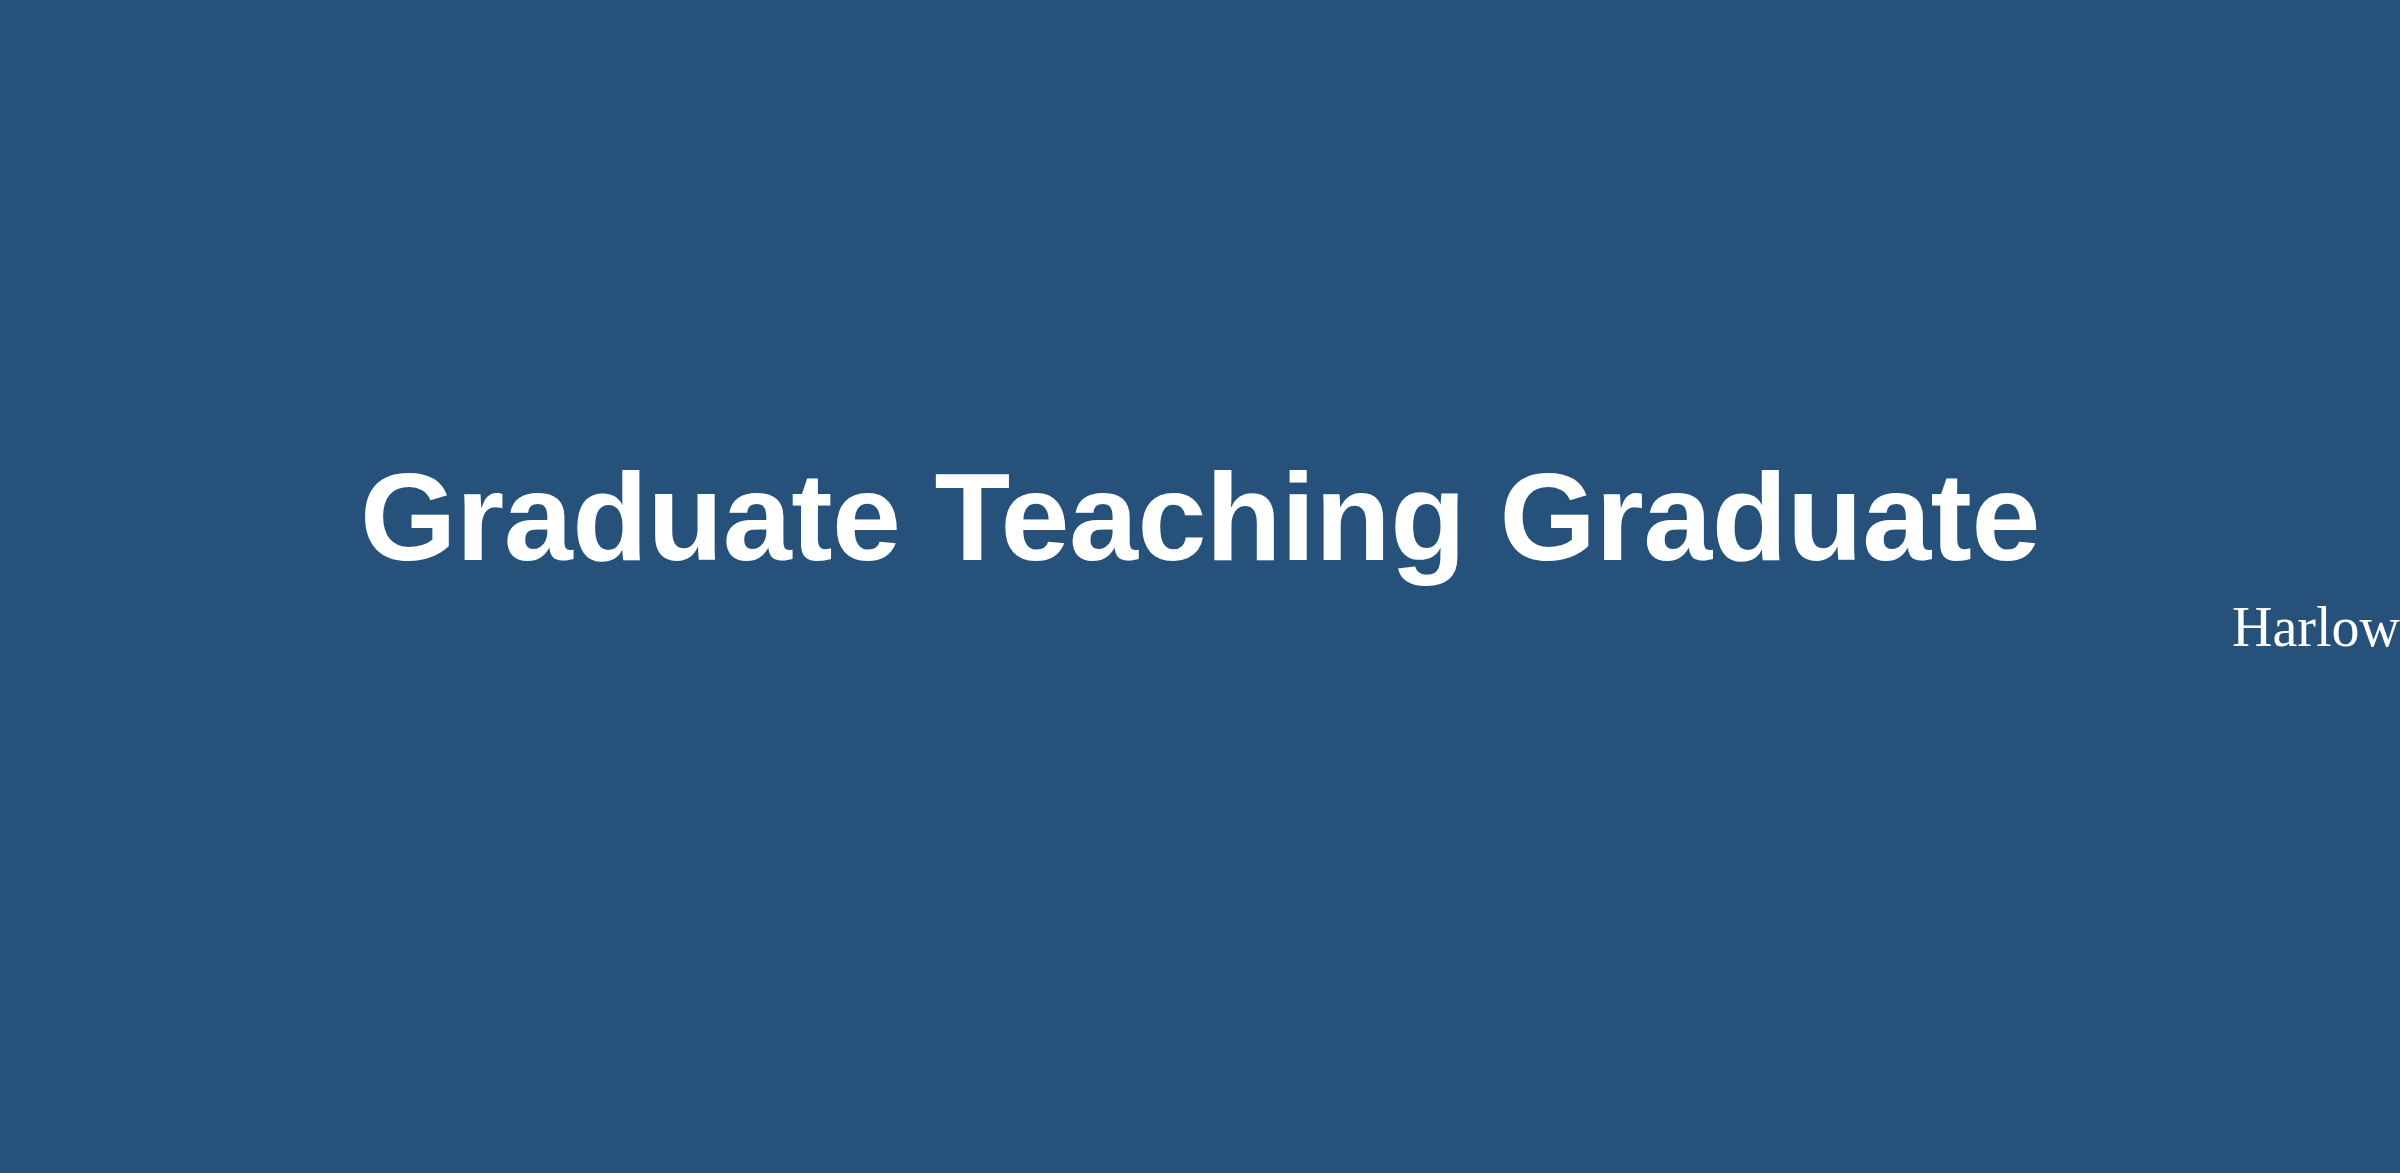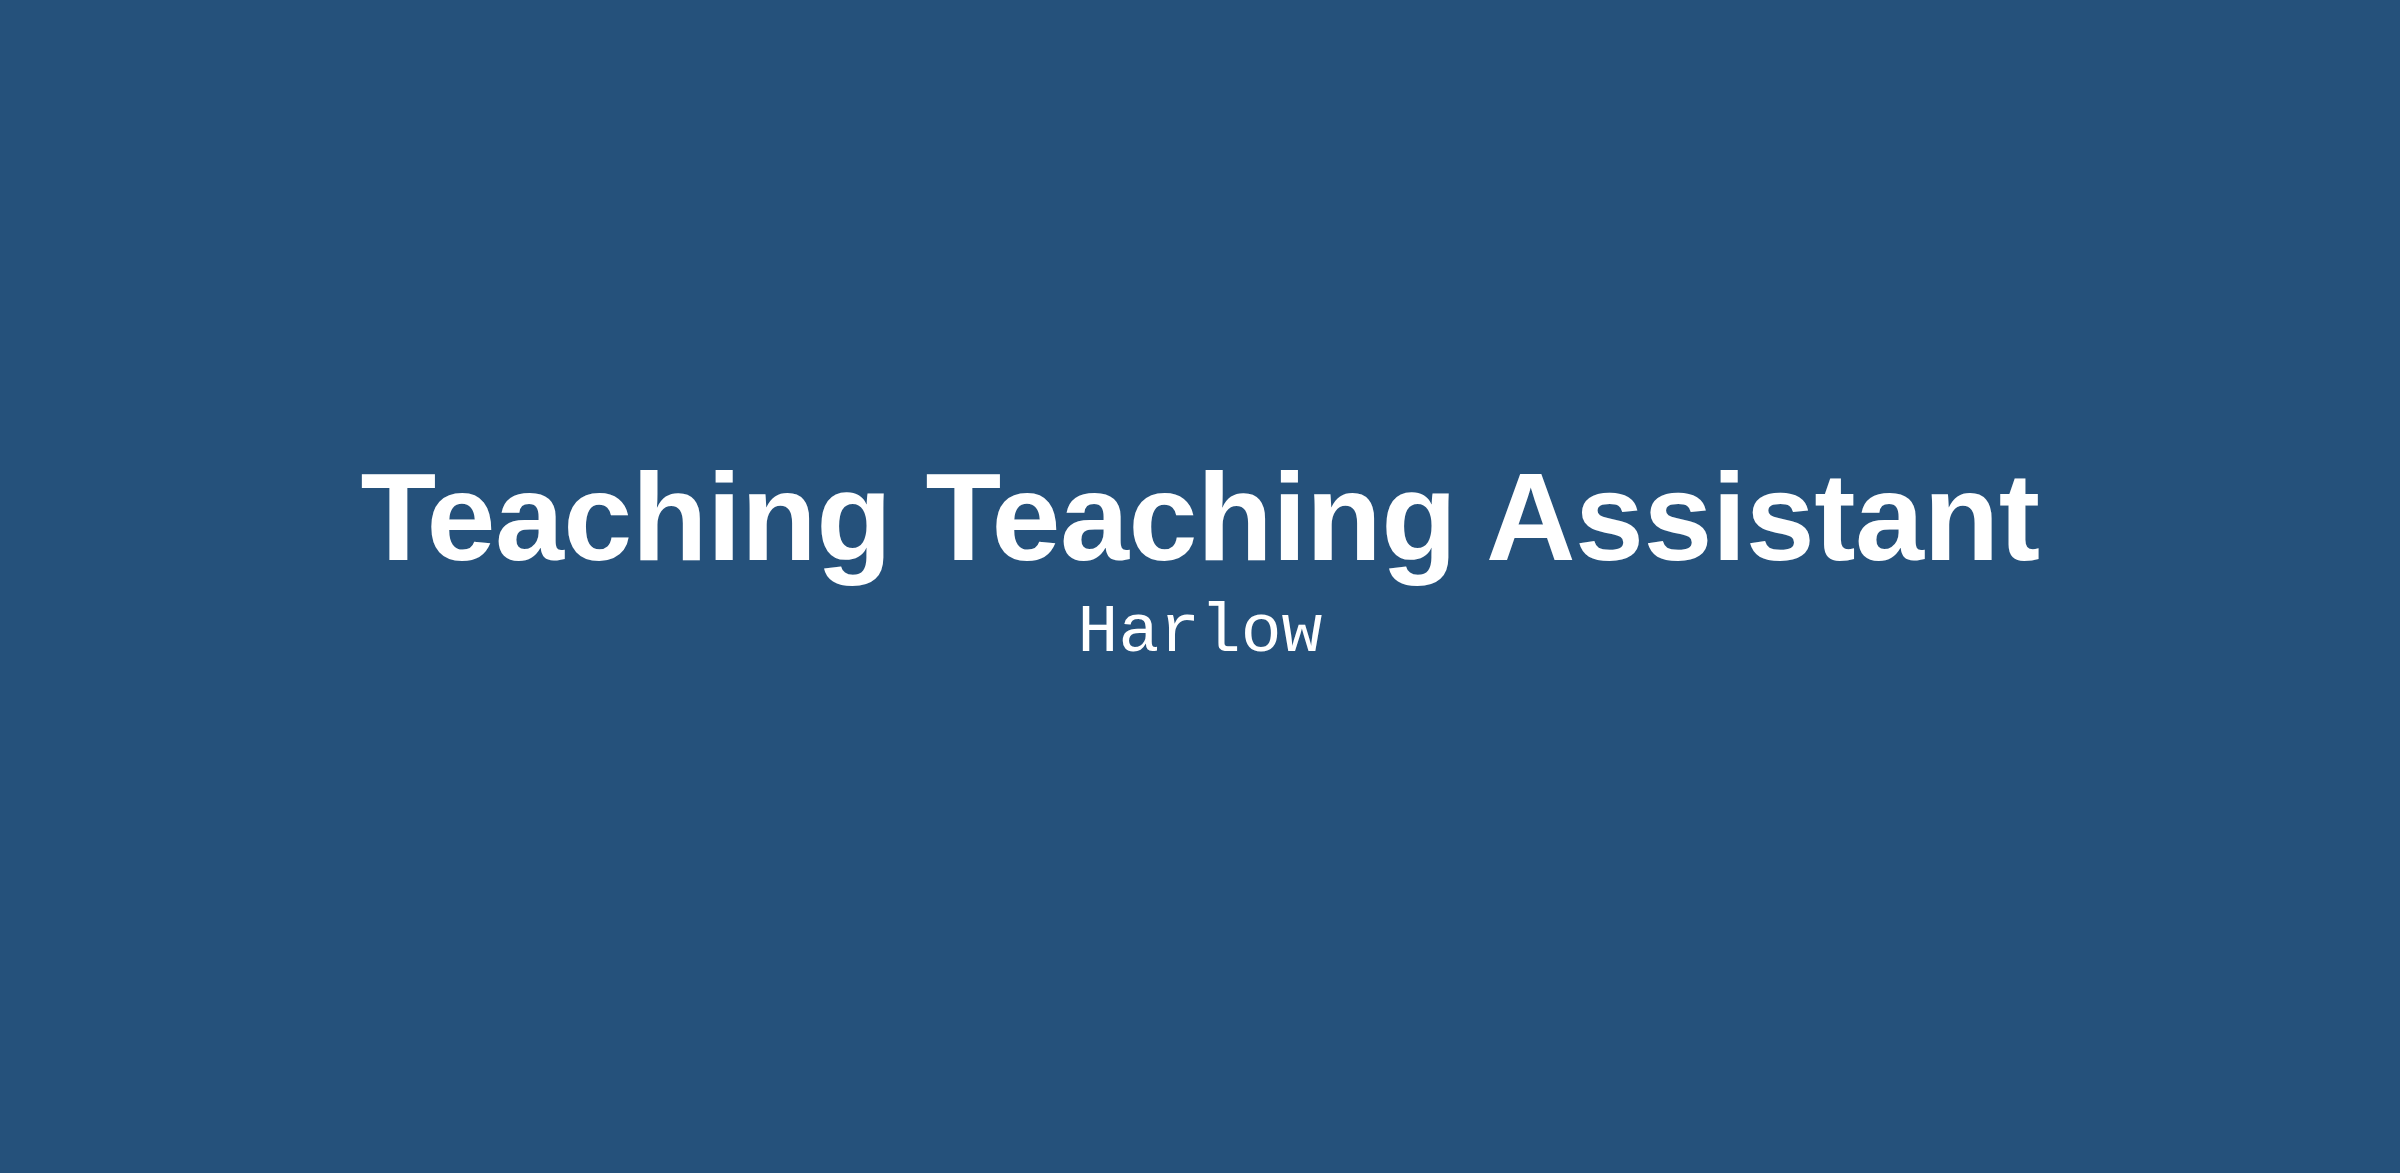--- a/index.html
+++ b/index.html
@@ -51,34 +51,35 @@
     letter-spacing: -0.5px;
     white-space: nowrap;
   }
 
   .job-location {
     display: block;
     margin: 0;
     padding: 0;
     margin-top: 20px;
     color: #ffffff;
-    font-family: Liberation Mono, monospace;
-    font-size: 68px;
+    font-family: Liberation Serif, serif;
+    font-size: 56px;
     font-weight: normal;
     line-height: 1.0;
     letter-spacing: 0px;
     white-space: nowrap;
+    text-align: right;
   }
 </style>
 </head>
 <body>
 
 <div class="job-card">
 
   <div class="headline-block">
 
-    <h1 class="job-title">Teaching Teaching Assistant</h1>
+    <h1 class="job-title">Graduate Teaching Graduate</h1>
 
     <p class="job-location">Harlow</p>
 
   </div>
 
 </div>
 
 </body></html>

